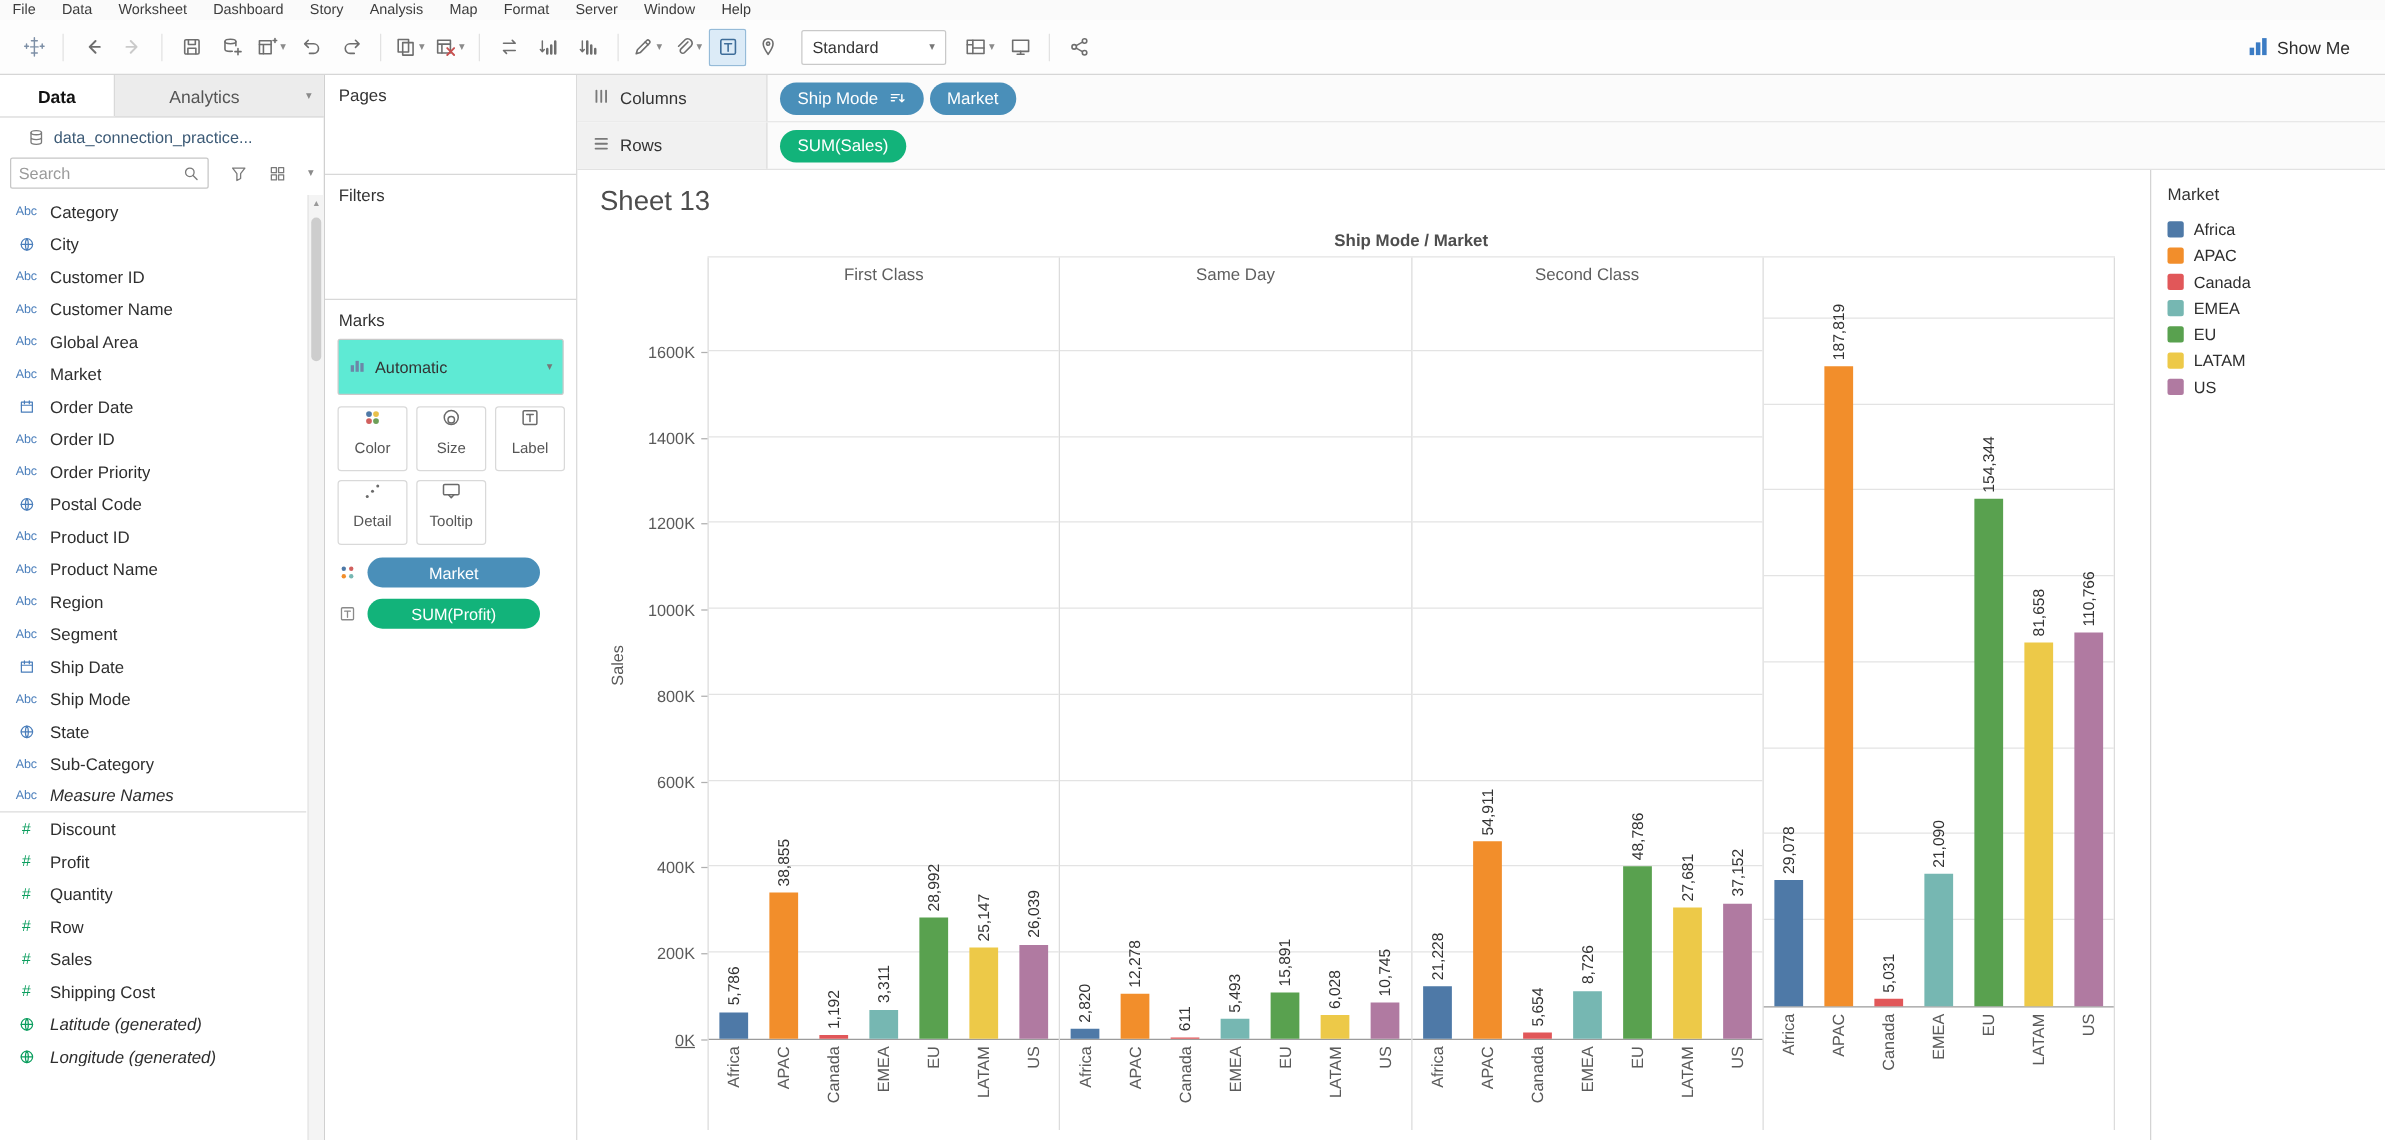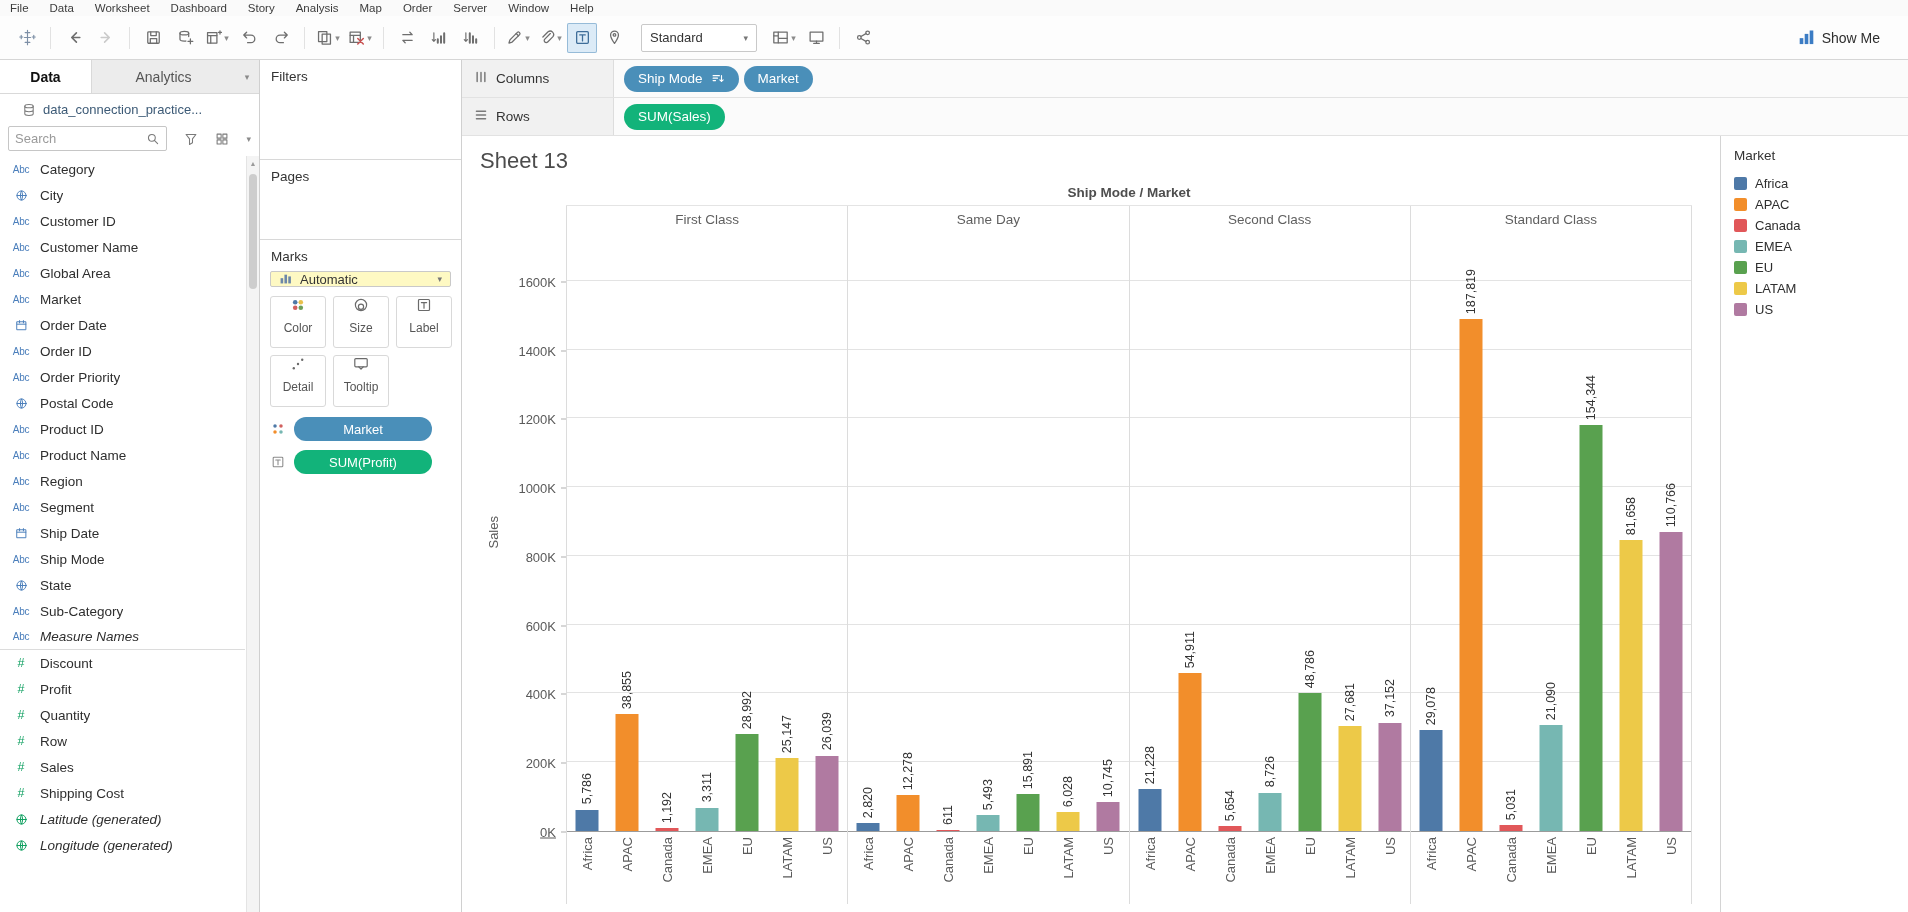--- a/index.html
+++ b/index.html
@@ -69,22 +69,22 @@
   .sb-arrow{height:14px;display:flex;align-items:center;justify-content:center;font-size:7px;color:#9a9a9a}
   .sb-thumb{position:absolute;top:18px;left:2px;right:2px;height:115px;background:#cdcdcd;border-radius:4px}
 
   
   .cards-col{width:202px;flex:none;border-right:1px solid #d0d0d0;background:#fff;display:flex;flex-direction:column}
   .card{border-bottom:1px solid #d8d8d8}
   .card-label{font-size:13.5px;color:#333;padding:9px 11px 4px}
   .card.pages{height:80px;flex:none}
   .card.filters{height:100px;flex:none}
   .card.marks{flex:1;border-bottom:none}
-  .mark-type{margin:3px 10px 9px;height:16px;border:1px solid #c9c9c9;border-radius:2px;display:flex;
-    align-items:center;gap:7px;padding:0 8px;font-size:13px;color:#333;background:#fef9c3}
+  .mark-type{margin:3px 10px 9px;height:45px;border:1px solid #c9c9c9;border-radius:2px;display:flex;
+    align-items:center;gap:7px;padding:0 8px;font-size:13px;color:#333;background:#5eead4}
   .mark-type .caret{margin-left:auto;color:#777;font-size:9px}
   .mark-type svg{width:14px;height:14px}
   .marks-grid{display:grid;grid-template-columns:repeat(3,56px);gap:7px;margin:2px 10px 10px}
   .mark-btn{height:52px;border:1px solid #d9d9d9;border-radius:3px;display:flex;flex-direction:column;
     align-items:center;justify-content:flex-start;gap:4px;background:#fff;color:#6a6a6a}
   .mark-btn svg{width:16px;height:16px}
   .mark-btn .mlabel{font-size:12px;color:#555}
   .marks-pills{margin:8px 10px;display:flex;flex-direction:column;gap:9px}
   .mpill-row{display:flex;align-items:center;gap:8px}
   .mpill-row .picon{width:16px;display:flex;justify-content:center;color:#8a8a8a}
@@ -146,21 +146,21 @@
 <div class="app">
 
   <div class="menubar">
       <span class="menu-item">File</span>
       <span class="menu-item">Data</span>
       <span class="menu-item">Worksheet</span>
       <span class="menu-item">Dashboard</span>
       <span class="menu-item">Story</span>
       <span class="menu-item">Analysis</span>
       <span class="menu-item">Map</span>
-      <span class="menu-item">Order</span>
+      <span class="menu-item">Format</span>
       <span class="menu-item">Server</span>
       <span class="menu-item">Window</span>
       <span class="menu-item">Help</span>
     </div>
 
   <div class="toolbar">
     <div class="tb-left">
         <div class="tbtn logo">
           <span>
             <svg viewBox="0 0 16 16" fill="none" stroke="currentColor" stroke-width="1.2" stroke-linecap="round" stroke-linejoin="round" width="16" height="16">
@@ -537,25 +537,25 @@
             </div>
           </div>
         <div class="scrollbar">
           <div class="sb-arrow">▲</div>
           <div class="sb-thumb"></div>
         </div>
       </div>
     </div>
 
     <div class="cards-col">
+      <div class="card pages">
+        <div class="card-label">Pages</div>
+      </div>
       <div class="card filters">
         <div class="card-label">Filters</div>
-      </div>
-      <div class="card pages">
-        <div class="card-label">Pages</div>
       </div>
       <div class="card marks">
         <div class="card-label">Marks</div>
         <div class="mark-type">
           <span><svg viewBox="0 0 16 16" fill="none" stroke="currentColor" stroke-width="1.2" stroke-linecap="round" stroke-linejoin="round" width="16" height="16">
                 <rect x="1.8" y="8.2" width="3" height="6" fill="#6c87a8" stroke="none"></rect>
                 <rect x="6.2" y="4.2" width="3" height="10" fill="#6c87a8" stroke="none"></rect>
                 <rect x="10.6" y="6.2" width="3" height="8" fill="#6c87a8" stroke="none"></rect>
               </svg></span>
           <span>Automatic</span>
@@ -904,21 +904,20 @@
                       </div>
                       <div class="x-slot">
                         <div class="x-label">LATAM</div>
                       </div>
                       <div class="x-slot">
                         <div class="x-label">US</div>
                       </div>
                     </div>
                   </div>
                   <div class="panel">
-                    <div class="panel-name">Standard Class</div>
                     <div class="plot">
                       <div class="gridline" style="bottom: 68.7679px;"></div>
                       <div class="gridline" style="bottom: 137.536px;"></div>
                       <div class="gridline" style="bottom: 206.304px;"></div>
                       <div class="gridline" style="bottom: 275.072px;"></div>
                       <div class="gridline" style="bottom: 343.84px;"></div>
                       <div class="gridline" style="bottom: 412.607px;"></div>
                       <div class="gridline" style="bottom: 481.375px;"></div>
                       <div class="gridline" style="bottom: 550.143px;"></div>
                       <div class="bars">

